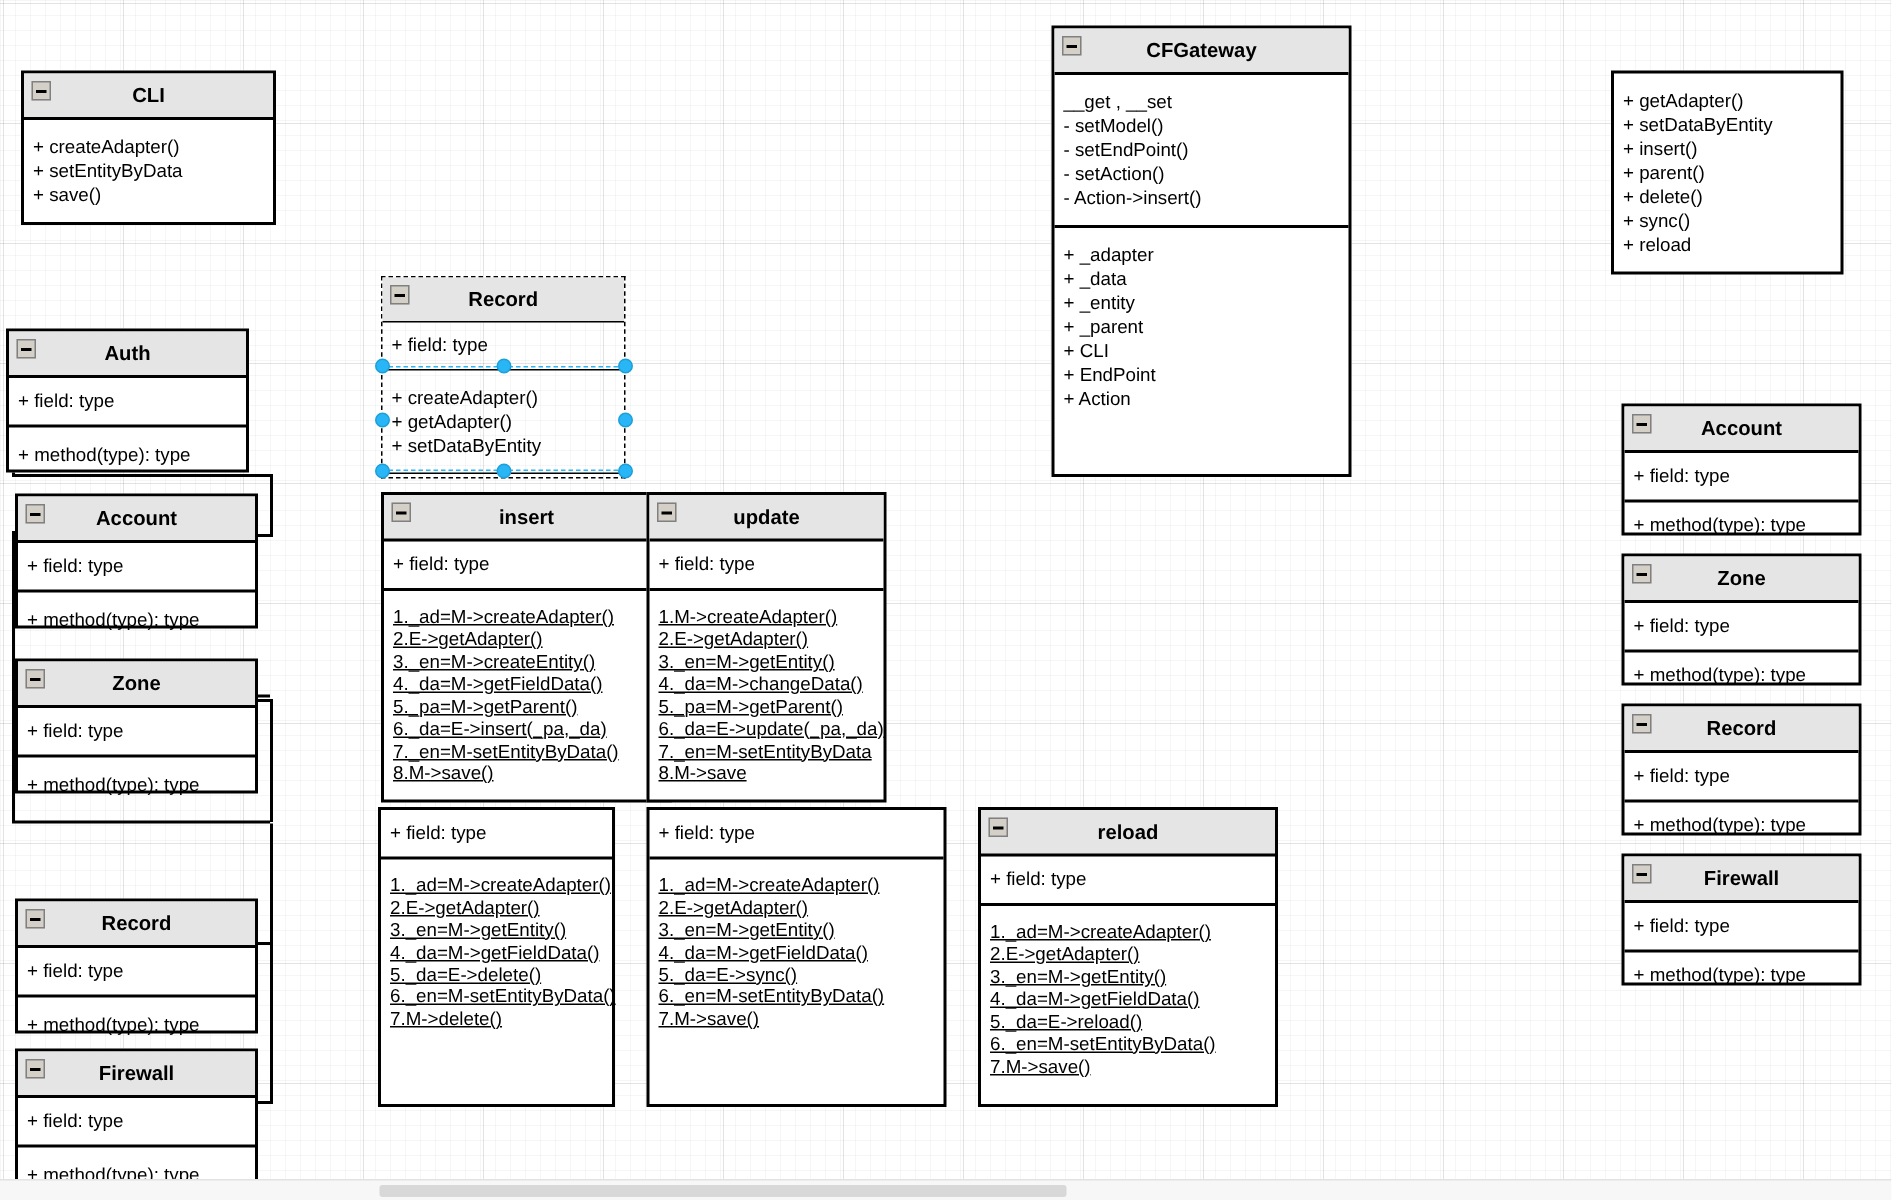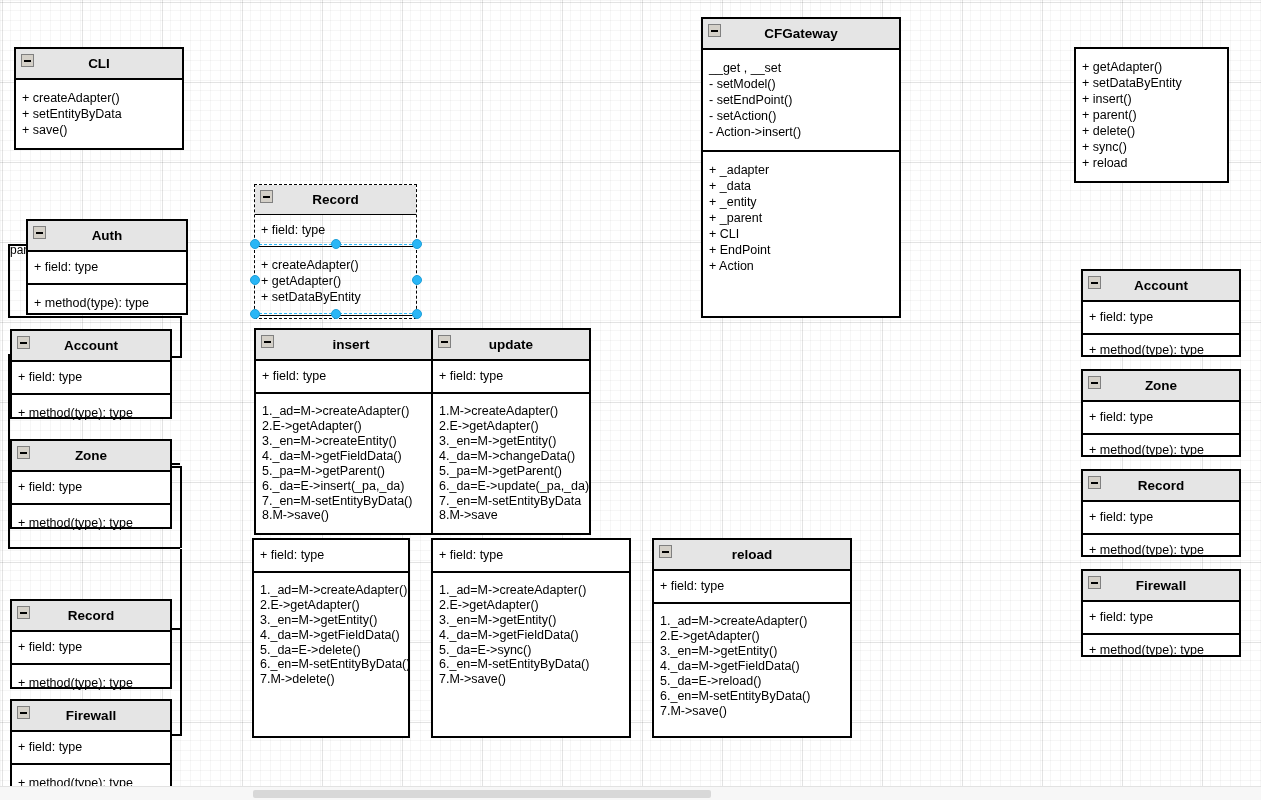--- a/index.html
+++ b/index.html
@@ -52,21 +52,21 @@
     width: 7px; height: 2px;
     background: #000000;
   }
   .uml .sect {
     padding: 7px 6px 8px 6px;
     border-bottom: 2px solid #000000;
   }
   .uml .sect:last-child { border-bottom: none; }
   .uml .sect.tall { padding-top: 10px; padding-bottom: 10px; }
   .uml .row { white-space: nowrap; }
-  .uml .steps .row { line-height: 1.19; }
+  .uml .steps .row { line-height: 1.19; text-decoration: underline; }
 
   
   .uml.selected {
     border: 1px dashed #000000;
     background: transparent;
   }
   .uml.selected .hdr { border-bottom: 1px solid #000000; }
   .uml.selected .sect { border-bottom: 1px solid #000000; }
   .handle {
     position: absolute;
@@ -318,21 +318,21 @@
       <div class="row">1._ad=M-&gt;createAdapter()</div>
       <div class="row">2.E-&gt;getAdapter()</div>
       <div class="row">3._en=M-&gt;getEntity()</div>
       <div class="row">4._da=M-&gt;getFieldData()</div>
       <div class="row">5._da=E-&gt;reload()</div>
       <div class="row">6._en=M-setEntityByData()</div>
       <div class="row">7.M-&gt;save()</div>
     </div>
   </div>
 
-  <div class="uml" style="left:26px; top:219px; width:162px; height:96px; z-index:10;">
+  <div class="uml" style="left:4px; top:219px; width:162px; height:96px; z-index:10;">
     <div class="hdr">
       <span class="collapse">
           <i></i>
         </span>
       <span>Auth</span>
     </div>
     <div class="sect">
       <div class="row">+ field: type</div>
     </div>
     <div class="sect" style="padding-top:10px;">

